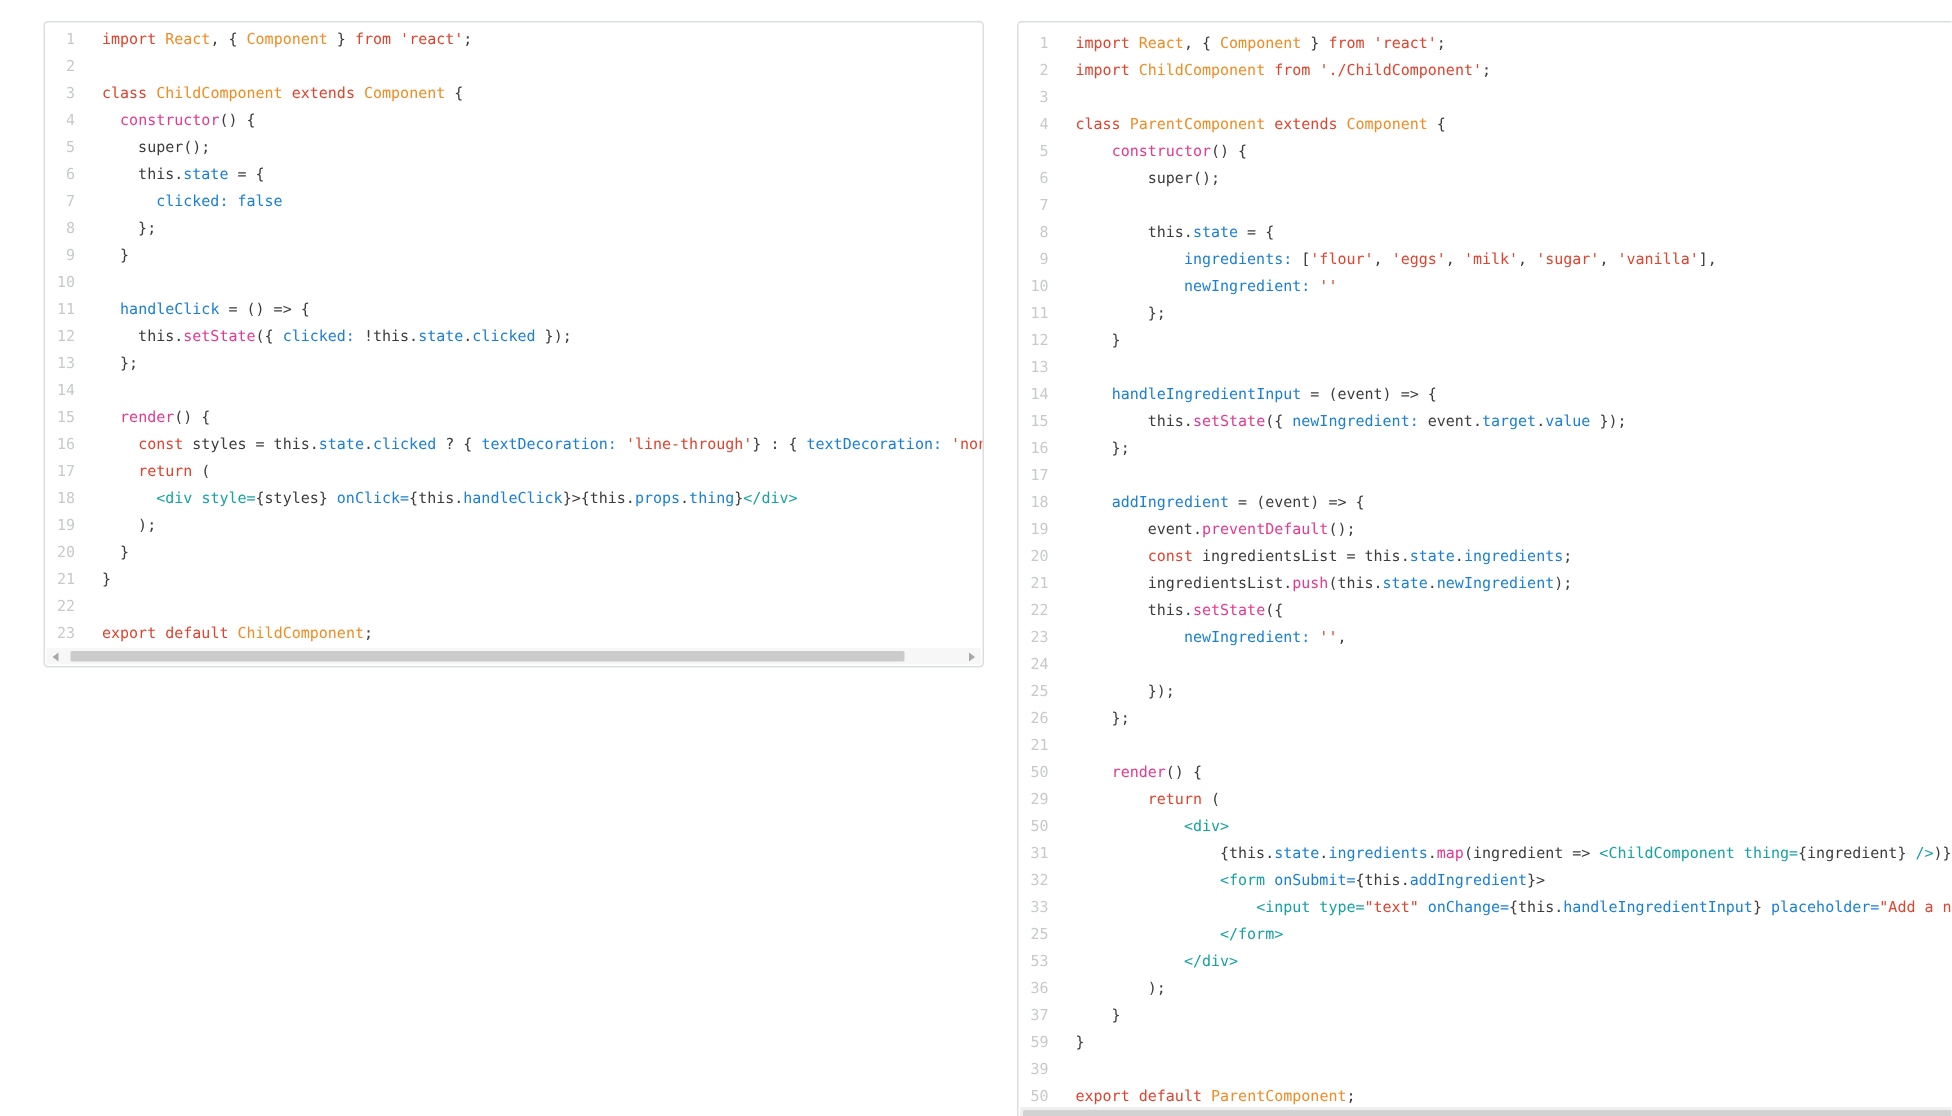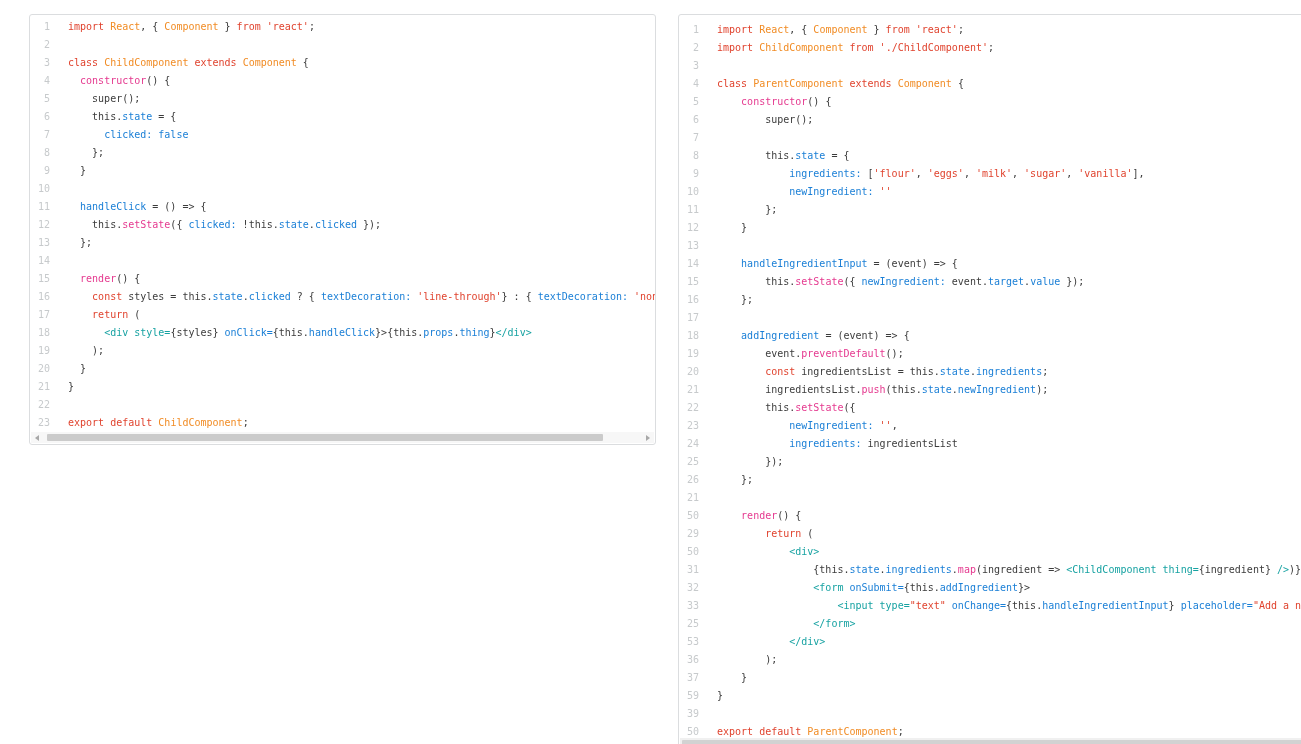--- a/index.html
+++ b/index.html
@@ -99,21 +99,21 @@
       <div class="line"><span class="ln">14</span><span class="code"><span style="color: rgb(60, 60, 60);">    </span><span style="color: rgb(26, 127, 214);">handleIngredientInput</span><span style="color: rgb(60, 60, 60);"> = (event) =&gt; {</span></span></div>
       <div class="line"><span class="ln">15</span><span class="code"><span style="color: rgb(60, 60, 60);">        this.</span><span style="color: rgb(229, 57, 143);">setState</span><span style="color: rgb(60, 60, 60);">({ </span><span style="color: rgb(26, 127, 214);">newIngredient:</span><span style="color: rgb(60, 60, 60);"> event.</span><span style="color: rgb(26, 127, 214);">target</span><span style="color: rgb(60, 60, 60);">.</span><span style="color: rgb(26, 127, 214);">value</span><span style="color: rgb(60, 60, 60);"> });</span></span></div>
       <div class="line"><span class="ln">16</span><span class="code"><span style="color: rgb(60, 60, 60);">    };</span></span></div>
       <div class="line"><span class="ln">17</span><span class="code"></span></div>
       <div class="line"><span class="ln">18</span><span class="code"><span style="color: rgb(60, 60, 60);">    </span><span style="color: rgb(26, 127, 214);">addIngredient</span><span style="color: rgb(60, 60, 60);"> = (event) =&gt; {</span></span></div>
       <div class="line"><span class="ln">19</span><span class="code"><span style="color: rgb(60, 60, 60);">        event.</span><span style="color: rgb(229, 57, 143);">preventDefault</span><span style="color: rgb(60, 60, 60);">();</span></span></div>
       <div class="line"><span class="ln">20</span><span class="code"><span style="color: rgb(60, 60, 60);">        </span><span style="color: rgb(224, 67, 46);">const</span><span style="color: rgb(60, 60, 60);"> ingredientsList = this.</span><span style="color: rgb(26, 127, 214);">state</span><span style="color: rgb(60, 60, 60);">.</span><span style="color: rgb(26, 127, 214);">ingredients</span><span style="color: rgb(60, 60, 60);">;</span></span></div>
       <div class="line"><span class="ln">21</span><span class="code"><span style="color: rgb(60, 60, 60);">        ingredientsList.</span><span style="color: rgb(229, 57, 143);">push</span><span style="color: rgb(60, 60, 60);">(this.</span><span style="color: rgb(26, 127, 214);">state</span><span style="color: rgb(60, 60, 60);">.</span><span style="color: rgb(26, 127, 214);">newIngredient</span><span style="color: rgb(60, 60, 60);">);</span></span></div>
       <div class="line"><span class="ln">22</span><span class="code"><span style="color: rgb(60, 60, 60);">        this.</span><span style="color: rgb(229, 57, 143);">setState</span><span style="color: rgb(60, 60, 60);">({</span></span></div>
       <div class="line"><span class="ln">23</span><span class="code"><span style="color: rgb(60, 60, 60);">            </span><span style="color: rgb(26, 127, 214);">newIngredient:</span><span style="color: rgb(60, 60, 60);"> </span><span style="color: rgb(224, 67, 46);">''</span><span style="color: rgb(60, 60, 60);">,</span></span></div>
-      <div class="line"><span class="ln">24</span><span class="code"><span style="color: rgb(60, 60, 60);">            </span><span style="color: rgb(26, 127, 214);">ingredients:</span><span style="color: rgb(60, 60, 60);"> ingredientsList</span></span></div>
+      <div class="line"><span class="ln">24</span></div>
       <div class="line"><span class="ln">25</span><span class="code"><span style="color: rgb(60, 60, 60);">        });</span></span></div>
       <div class="line"><span class="ln">26</span><span class="code"><span style="color: rgb(60, 60, 60);">    };</span></span></div>
       <div class="line"><span class="ln">21</span><span class="code"></span></div>
       <div class="line"><span class="ln">50</span><span class="code"><span style="color: rgb(60, 60, 60);">    </span><span style="color: rgb(229, 57, 143);">render</span><span style="color: rgb(60, 60, 60);">() {</span></span></div>
       <div class="line"><span class="ln">29</span><span class="code"><span style="color: rgb(60, 60, 60);">        </span><span style="color: rgb(224, 67, 46);">return</span><span style="color: rgb(60, 60, 60);"> (</span></span></div>
       <div class="line"><span class="ln">50</span><span class="code"><span style="color: rgb(60, 60, 60);">            </span><span style="color: rgb(23, 162, 162);">&lt;div&gt;</span></span></div>
       <div class="line"><span class="ln">31</span><span class="code"><span style="color: rgb(60, 60, 60);">                {this.</span><span style="color: rgb(26, 127, 214);">state</span><span style="color: rgb(60, 60, 60);">.</span><span style="color: rgb(26, 127, 214);">ingredients</span><span style="color: rgb(60, 60, 60);">.</span><span style="color: rgb(229, 57, 143);">map</span><span style="color: rgb(60, 60, 60);">(ingredient =&gt; </span><span style="color: rgb(23, 162, 162);">&lt;ChildComponent</span><span style="color: rgb(60, 60, 60);"> </span><span style="color: rgb(23, 162, 162);">thing=</span><span style="color: rgb(60, 60, 60);">{ingredient} </span><span style="color: rgb(23, 162, 162);">/&gt;</span><span style="color: rgb(60, 60, 60);">)}</span></span></div>
       <div class="line"><span class="ln">32</span><span class="code"><span style="color: rgb(60, 60, 60);">                </span><span style="color: rgb(23, 162, 162);">&lt;form</span><span style="color: rgb(60, 60, 60);"> </span><span style="color: rgb(26, 127, 214);">onSubmit=</span><span style="color: rgb(60, 60, 60);">{this.</span><span style="color: rgb(26, 127, 214);">addIngredient</span><span style="color: rgb(60, 60, 60);">}&gt;</span></span></div>
       <div class="line"><span class="ln">33</span><span class="code"><span style="color: rgb(60, 60, 60);">                    </span><span style="color: rgb(23, 162, 162);">&lt;input</span><span style="color: rgb(60, 60, 60);"> </span><span style="color: rgb(23, 162, 162);">type=</span><span style="color: rgb(224, 67, 46);">"text"</span><span style="color: rgb(60, 60, 60);"> </span><span style="color: rgb(26, 127, 214);">onChange=</span><span style="color: rgb(60, 60, 60);">{this.</span><span style="color: rgb(26, 127, 214);">handleIngredientInput</span><span style="color: rgb(60, 60, 60);">} </span><span style="color: rgb(26, 127, 214);">placeholder=</span><span style="color: rgb(224, 67, 46);">"Add a new ingredient"</span></span></div>
       <div class="line"><span class="ln">25</span><span class="code"><span style="color: rgb(60, 60, 60);">                </span><span style="color: rgb(23, 162, 162);">&lt;/form&gt;</span></span></div>

